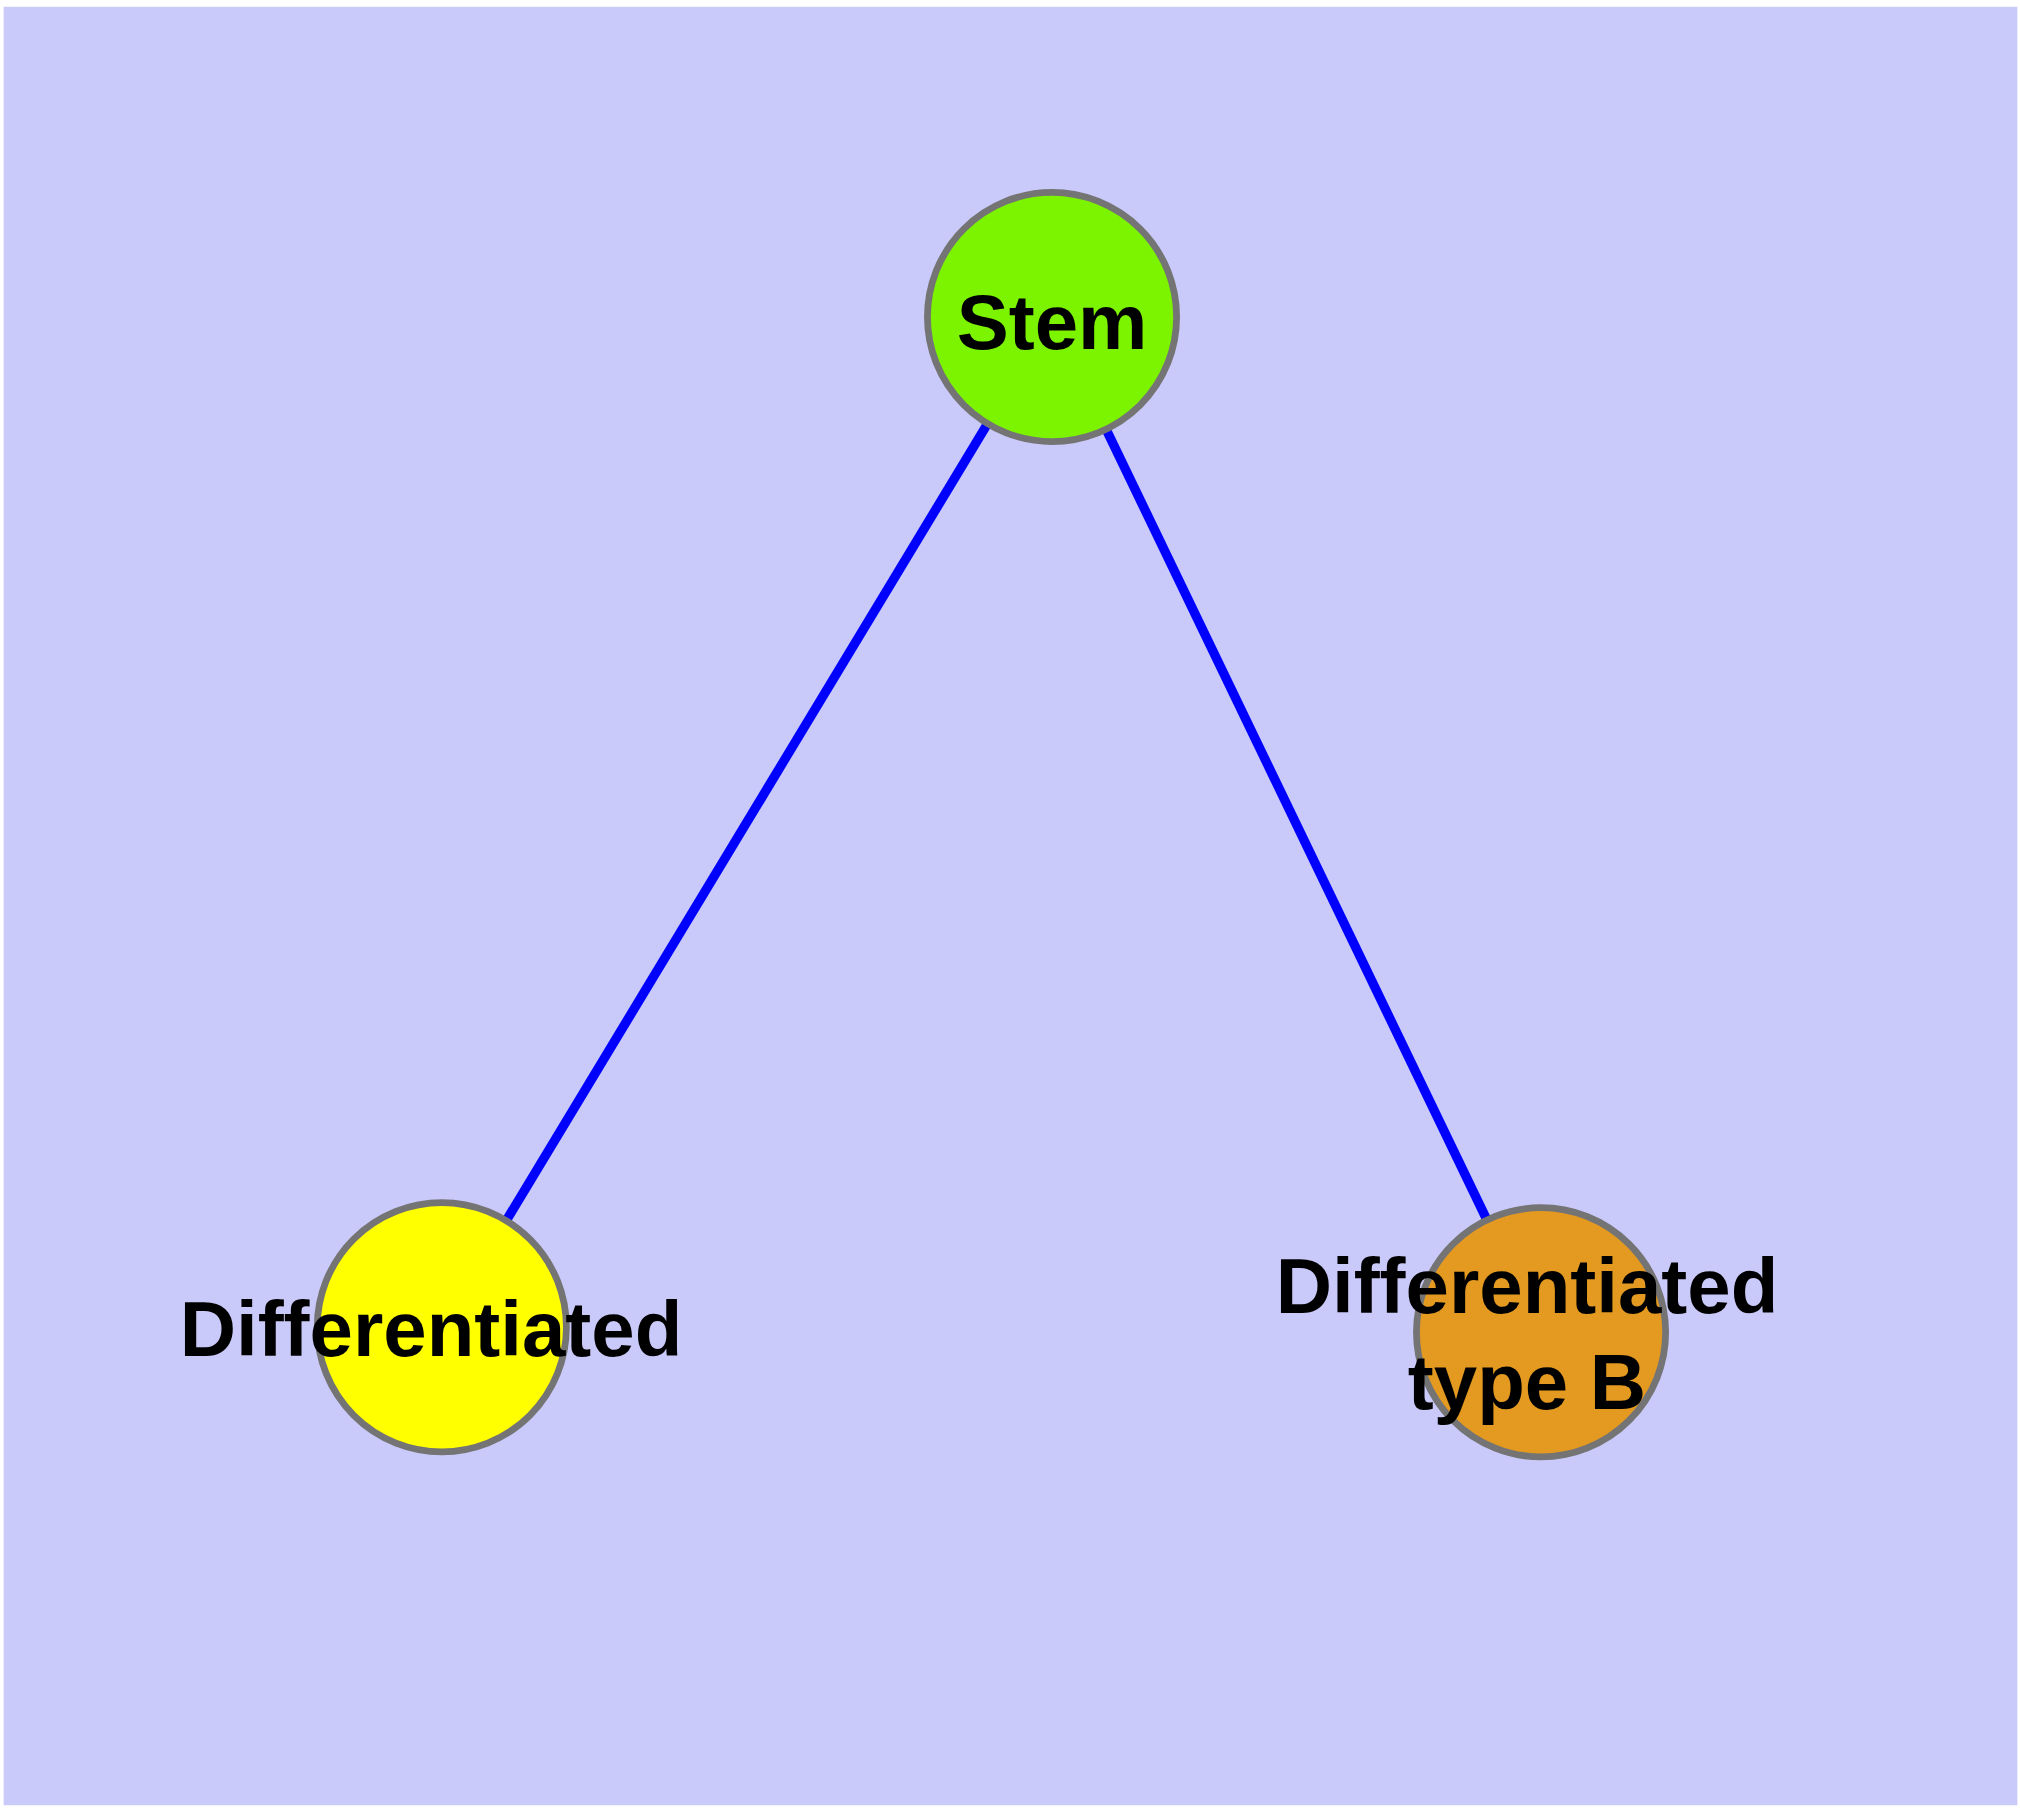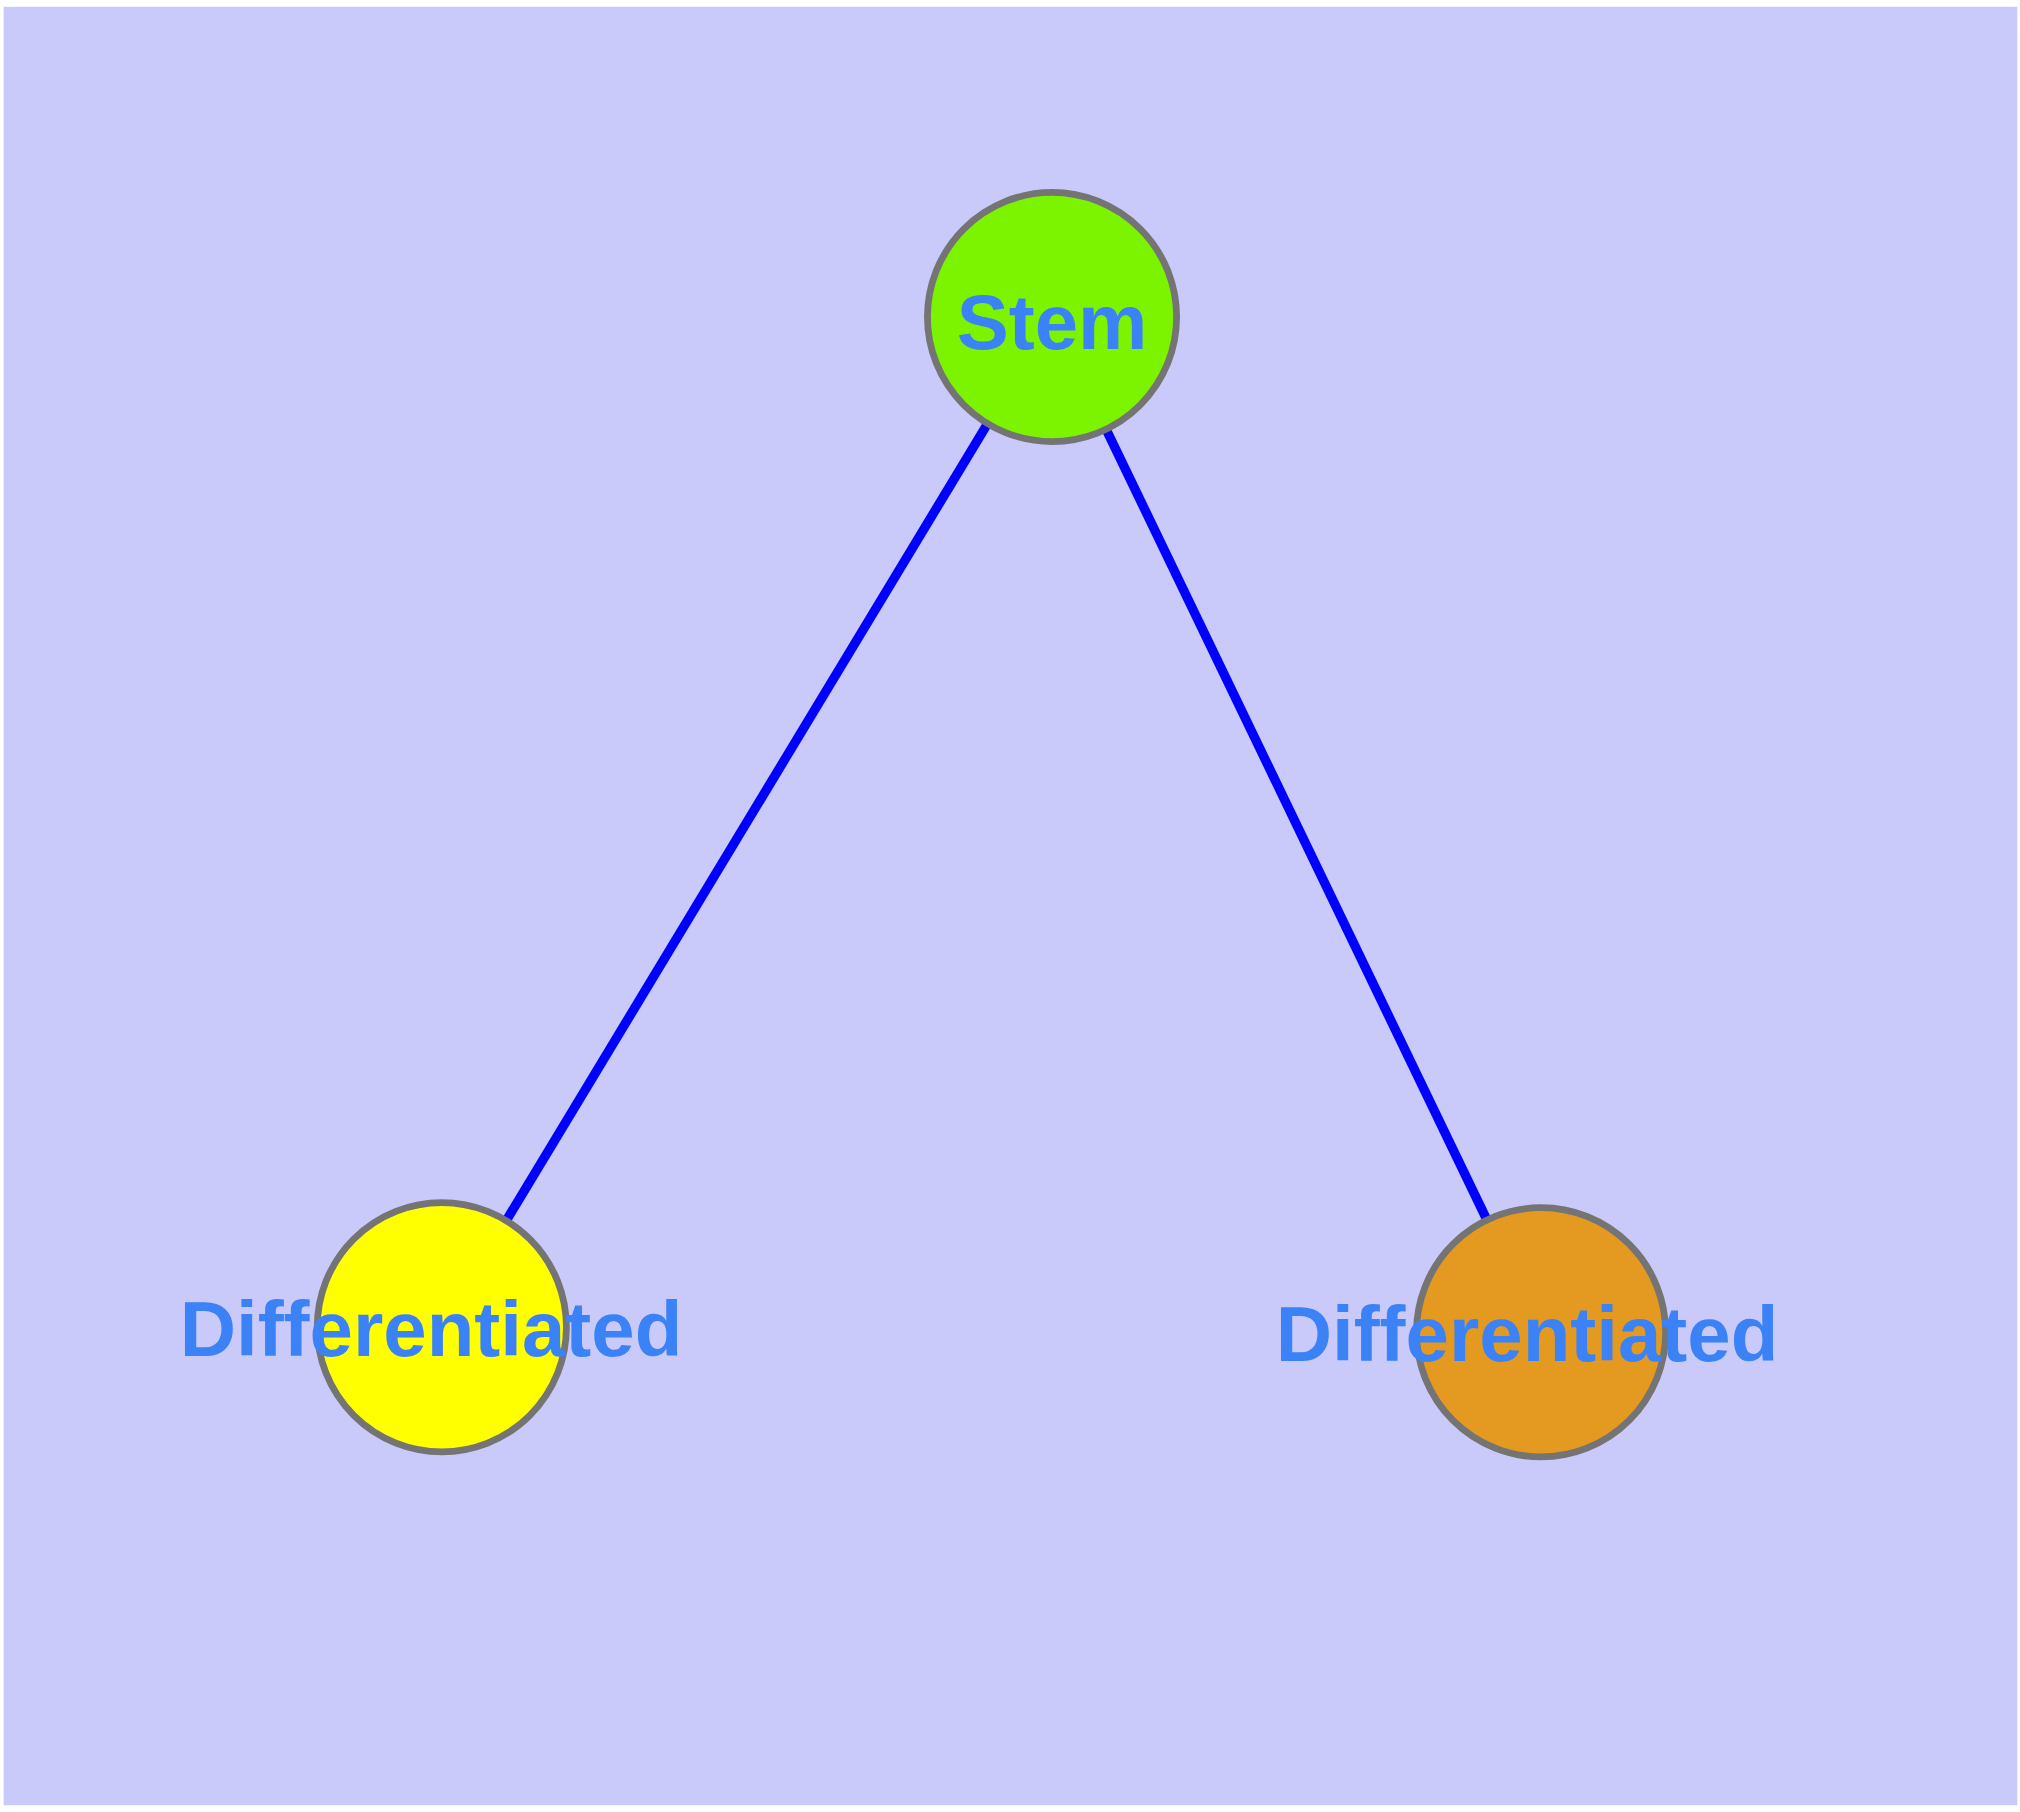--- a/index.html
+++ b/index.html
@@ -21,21 +21,21 @@
     left: 0;
     top: 0;
   }
   .node-label {
     position: absolute;
     transform: translate(-50%, -50%);
     text-align: center;
     font-weight: bold;
     font-size: 78px;
     line-height: 96px;
-    color: #3b82f6;
+    color: #000000;
     white-space: nowrap;
   }
   .node-label span { display: block; }
 </style>
 </head>
 <body>
 
 <div class="canvas">
 
   <svg width="2021" height="1812" viewBox="0 0 2384 2138">
@@ -53,16 +53,17 @@
   <div class="node-label" style="left:1052px; top:322px;">
     <span>Stem</span>
   </div>
 
   <div class="node-label" style="left:431px; top:1329px;">
     <span>Differentiated</span>
   </div>
 
   <div class="node-label" style="left:1527px; top:1334px;">
     <span>Differentiated</span>
+    <span>type B</span>
   </div>
 
 </div>
 
 
 </body></html>

